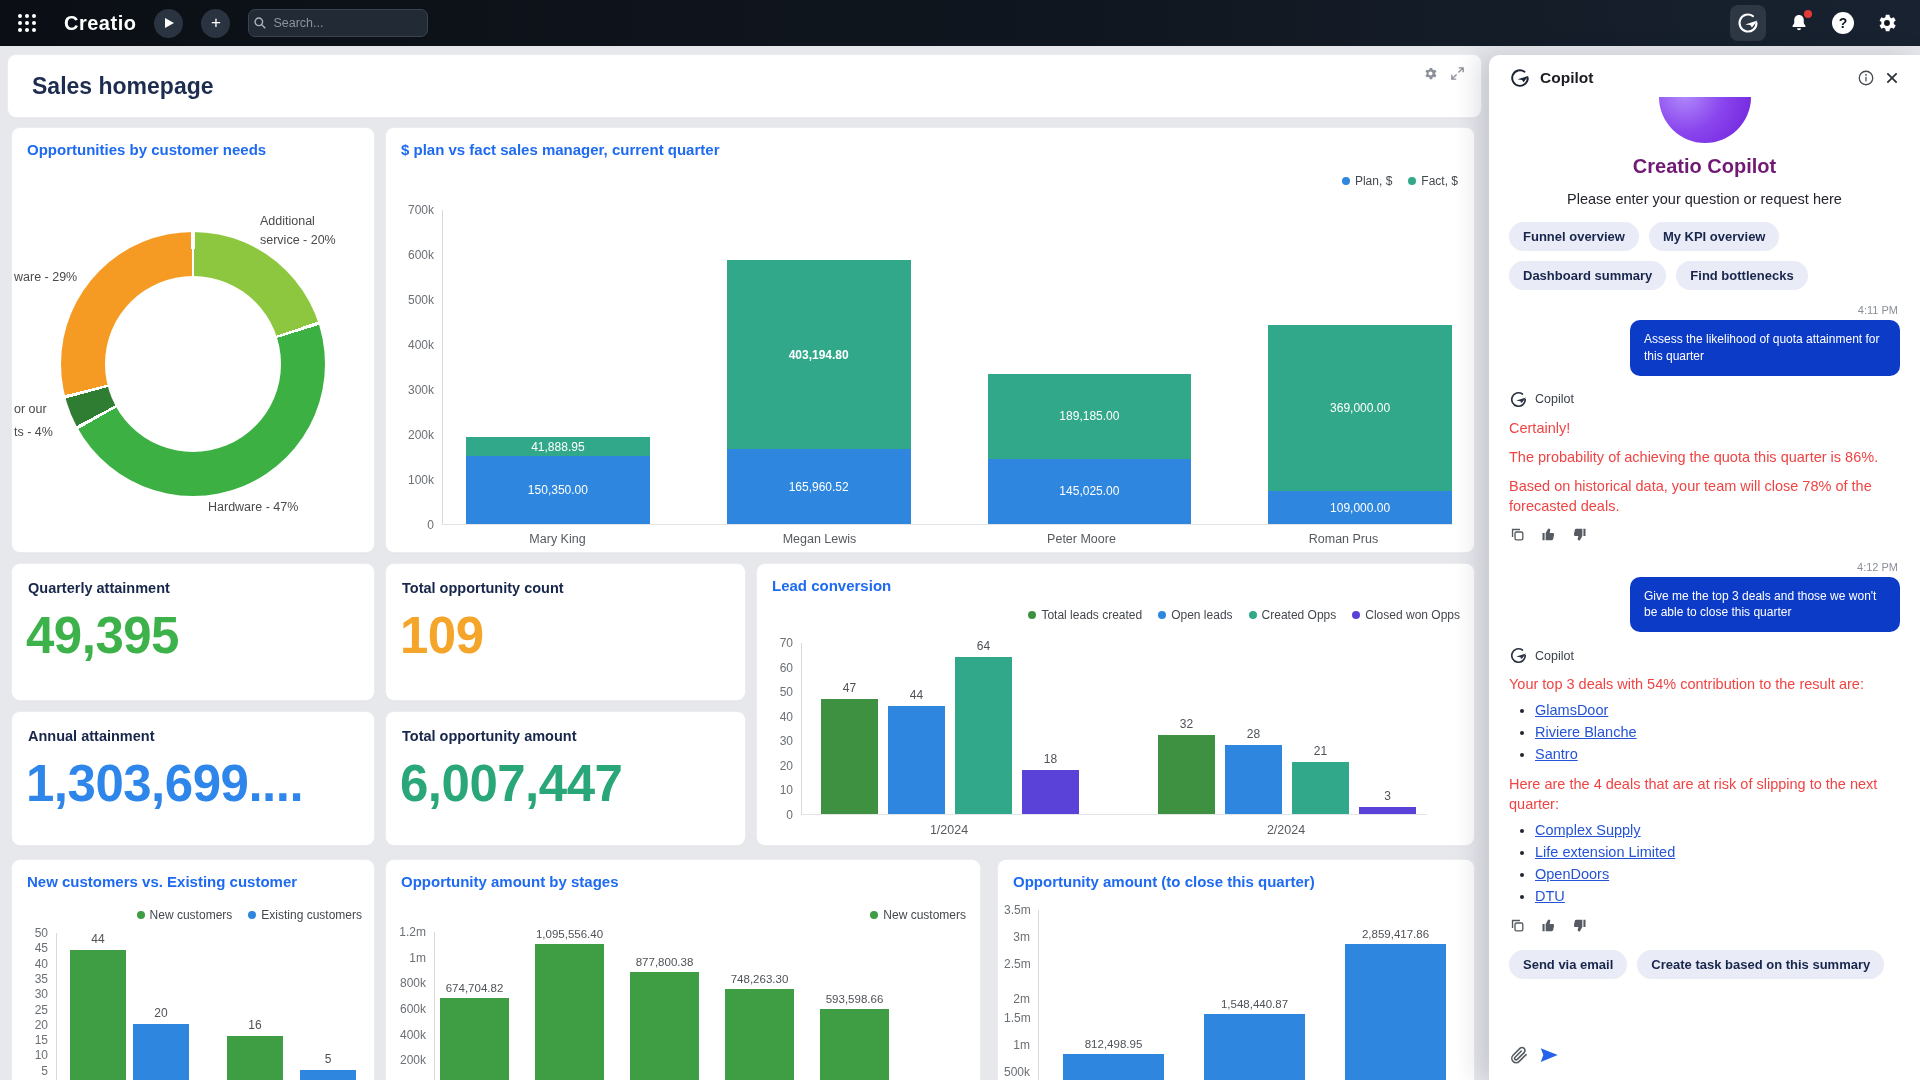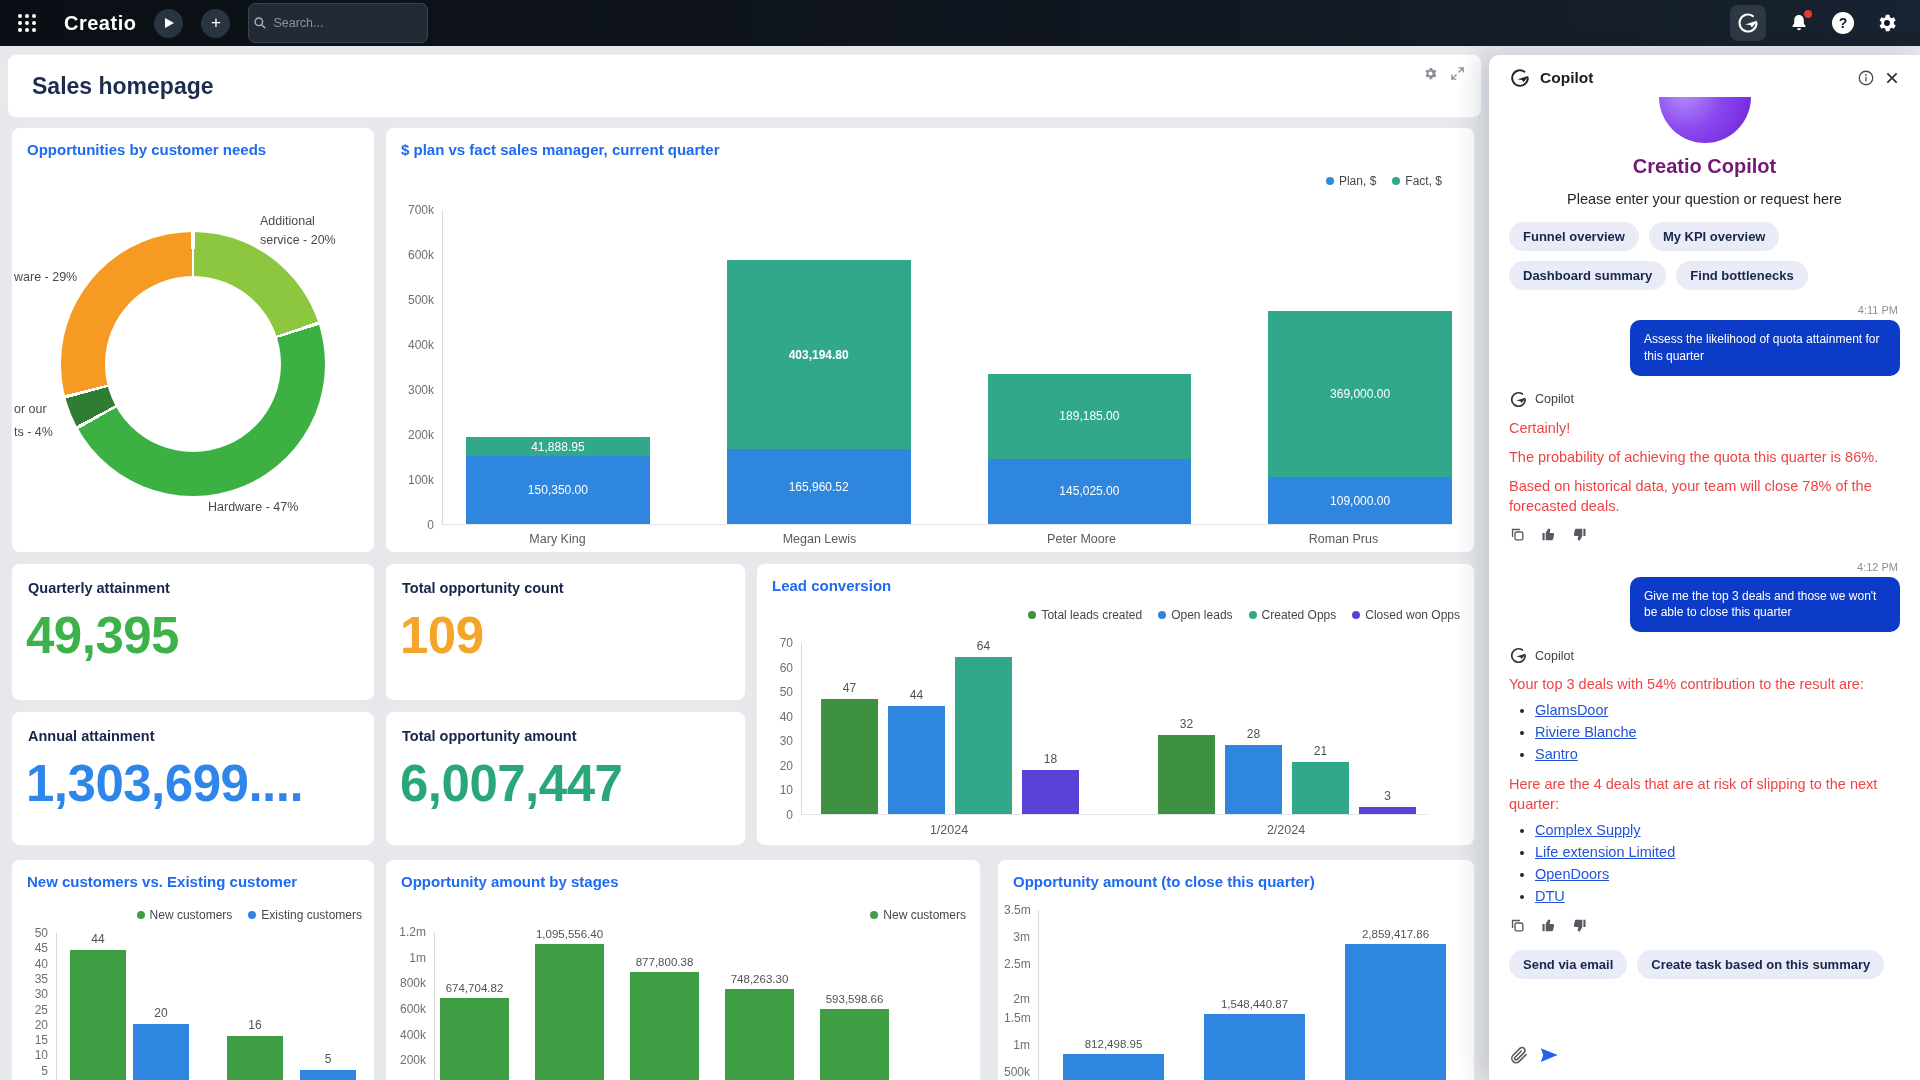--- a/index.html
+++ b/index.html
@@ -9,21 +9,21 @@
 
   
   .topbar { position:absolute; top:0; left:0; width:1920px; height:46px;
             background:linear-gradient(90deg,#0b0f15 0%,#10161f 55%,#182230 100%);
             display:flex; align-items:center; z-index:30; }
   .grid-btn { width:30px; height:30px; margin-left:12px; display:flex; align-items:center; justify-content:center; cursor:pointer; }
   .logo-text { color:#fff; font-size:20px; font-weight:700; letter-spacing:.5px; margin-left:22px; }
   .circle-btn { width:29px; height:29px; border-radius:50%; background:#2a3340; border:none; color:#fff;
                 display:flex; align-items:center; justify-content:center; margin-left:18px; cursor:pointer; font-size:17px; }
   .play-tri { width:0; height:0; border-left:9px solid #fff; border-top:5.5px solid transparent; border-bottom:5.5px solid transparent; margin-left:2px; }
-  .search-box { margin-left:18px; width:180px; height:40px; background:#222a35; border:1px solid #3a4350; border-radius:7px;
+  .search-box { margin-left:18px; width:180px; height:28px; background:#222a35; border:1px solid #3a4350; border-radius:7px;
                 display:flex; align-items:center; padding:0 4px; gap:6px; }
   .search-box input { background:transparent; border:none; outline:none; color:#c9cfd8; font-size:12.5px; width:130px;
                       font-family:"Liberation Sans",sans-serif; }
   .search-box input::placeholder { color:#8b93a1; }
   .topbar-right { margin-left:auto; display:flex; align-items:center; gap:22px; padding-right:22px; }
   .copilot-toggle { width:36px; height:36px; border-radius:8px; background:#2e3744; border:none; color:#fff;
                     display:flex; align-items:center; justify-content:center; cursor:pointer; }
   .tb-icon { position:relative; background:none; border:none; cursor:pointer; display:flex; align-items:center; justify-content:center; }
   .bell-dot { position:absolute; top:-2px; right:-2px; width:8px; height:8px; background:#e53935; border-radius:50%; }
   .help-circle { width:22px; height:22px; background:#fff; border-radius:50%; color:#10161f; font-weight:700; font-size:14px;
@@ -212,21 +212,21 @@
     <h2 class="tile-title">$ plan vs fact sales manager, current quarter</h2>
     <div class="chart">
         <span class="ytick" style="left: 6px; width: 42px; top: 75px;">700k</span>
         <span class="ytick" style="left: 6px; width: 42px; top: 120px;">600k</span>
         <span class="ytick" style="left: 6px; width: 42px; top: 165px;">500k</span>
         <span class="ytick" style="left: 6px; width: 42px; top: 210px;">400k</span>
         <span class="ytick" style="left: 6px; width: 42px; top: 255px;">300k</span>
         <span class="ytick" style="left: 6px; width: 42px; top: 300px;">200k</span>
         <span class="ytick" style="left: 6px; width: 42px; top: 345px;">100k</span>
         <span class="ytick" style="left: 6px; width: 42px; top: 390px;">0</span>
-        <div class="chart-legend" style="right: 32px; top: 46px;">
+        <div class="chart-legend" style="right: 16px; top: 46px;">
           <span class="entry">
             <span class="dot" style="background: rgb(46, 134, 222);"></span>
             <span>Plan, $</span>
           </span>
           <span class="entry">
             <span class="dot" style="background: rgb(50, 168, 139);"></span>
             <span>Fact, $</span>
           </span>
         </div>
         <div class="plotbox" style="left: 56px; top: 82px; width: 1010px; height: 315px; padding-left: 23px;">
@@ -237,21 +237,21 @@
           <div class="barcol" style="width: 185px; margin-left: 77px;">
             <div class="seg" style="height: 189px; background: rgb(50, 168, 139); font-weight: bold;">403,194.80</div>
             <div class="seg" style="height: 74.7px; background: rgb(46, 134, 222);">165,960.52</div>
           </div>
           <div class="barcol" style="width: 205px; margin-left: 77px;">
             <div class="seg" style="height: 85.1px; background: rgb(50, 168, 139);">189,185.00</div>
             <div class="seg" style="height: 65.3px; background: rgb(46, 134, 222);">145,025.00</div>
           </div>
           <div class="barcol" style="width: 185px; margin-left: 77px;">
             <div class="seg" style="height: 166.1px; background: rgb(50, 168, 139);">369,000.00</div>
-            <div class="seg" style="height: 47px; background: rgb(46, 134, 222);">109,000.00</div>
+            <div class="seg" style="height: 33px; background: rgb(46, 134, 222);">109,000.00</div>
           </div>
         </div>
         <div class="xlabels" style="left: 79px; top: 404px; gap: 77px;">
           <div style="width: 185px;">Mary King</div>
           <div style="width: 185px;">Megan Lewis</div>
           <div style="width: 185px;">Peter Moore</div>
           <div style="width: 185px;">Roman Prus</div>
         </div>
       </div>
   </section>

